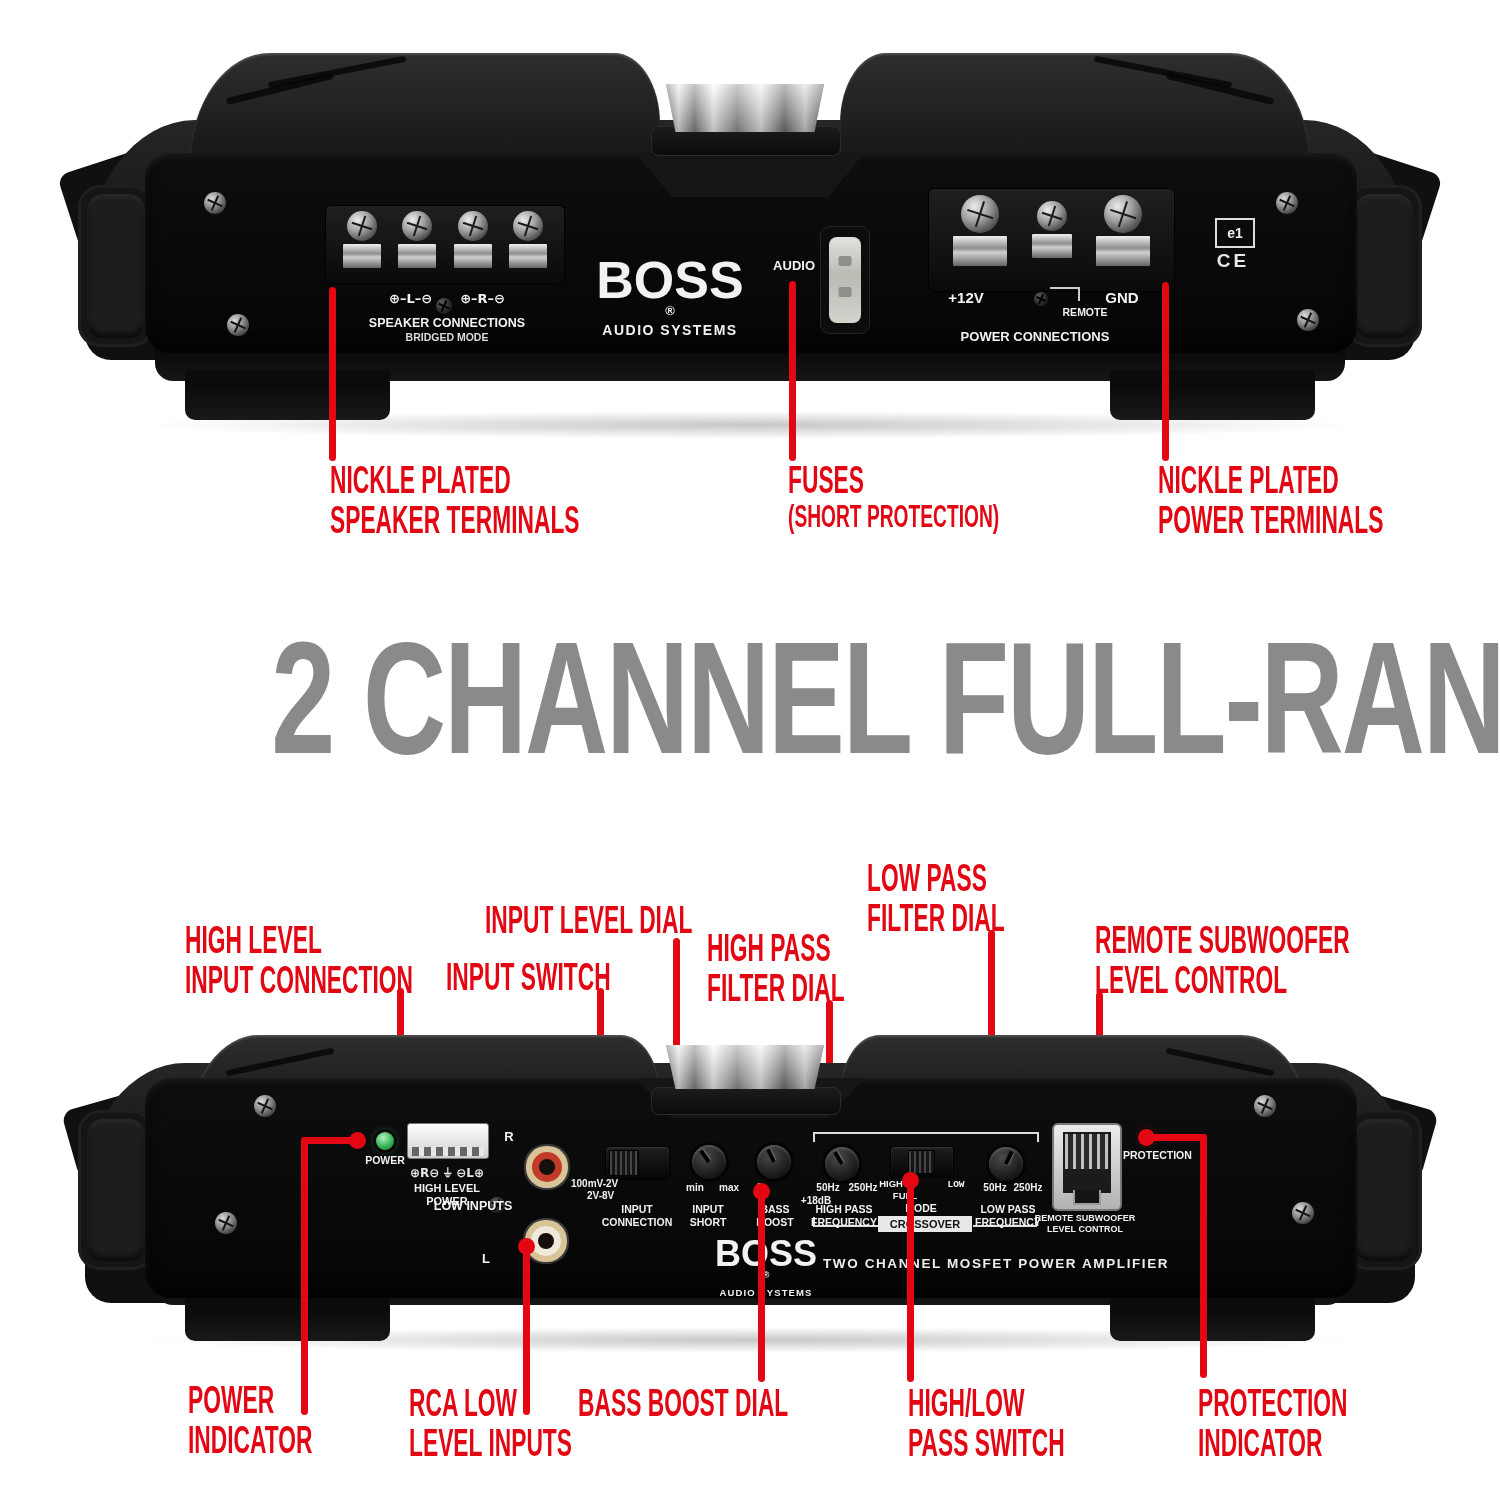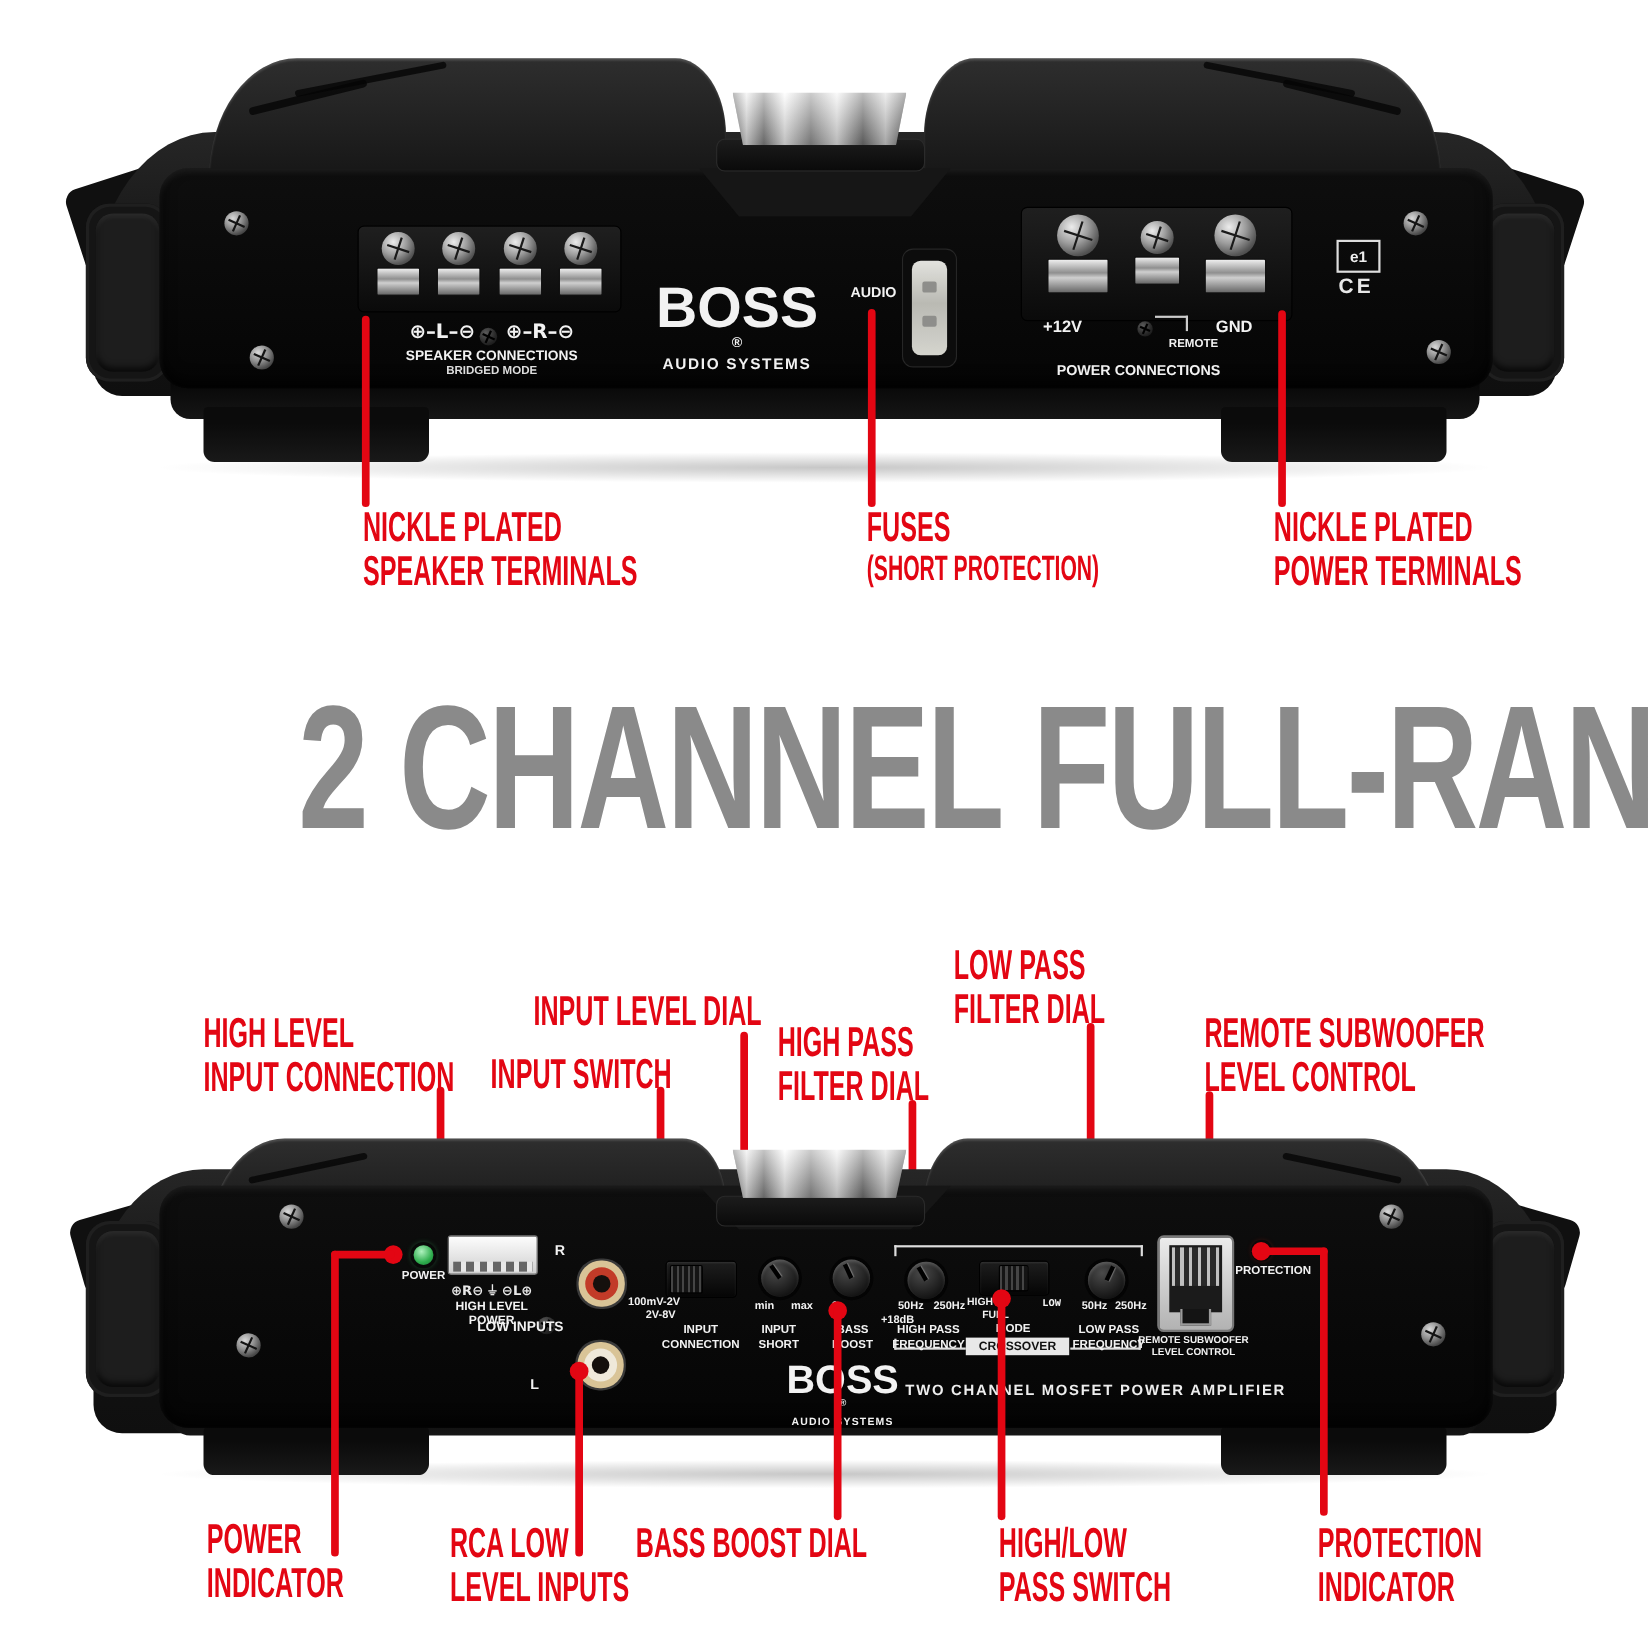--- a/index.html
+++ b/index.html
@@ -195,21 +195,21 @@
       </div>
   </div>
 
   <div class="fuseholder" style="left:745px;top:201px;width:48px;height:106px;">
     <div class="fusebody">
       <div class="fblade" style="top:22%;"></div>
       <div class="fblade" style="top:58%;"></div>
     </div>
   </div>
 
-  <div class="pl sym" style="left:372px;top:266px;font-size:18px;">
+  <div class="pl sym" style="left:372px;top:266px;font-size:13px;">
     <span style="display:inline-block;margin-right:28px;">⊕–L–⊖</span><span style="display:inline-block;">⊕–R–⊖</span>
   </div>
   <div class="pl" style="left:372px;top:291px;font-size:12.5px;">SPEAKER CONNECTIONS</div>
   <div class="pl" style="left:372px;top:306px;font-size:10.5px;color:#ddd;">BRIDGED MODE</div>
 
   <div class="pl brand" style="left:595px;top:231px;">
     <span style="display:inline;"><span class="bs">BOSS</span><sup>®</sup></span>
     <span class="as">AUDIO SYSTEMS</span>
   </div>
 

